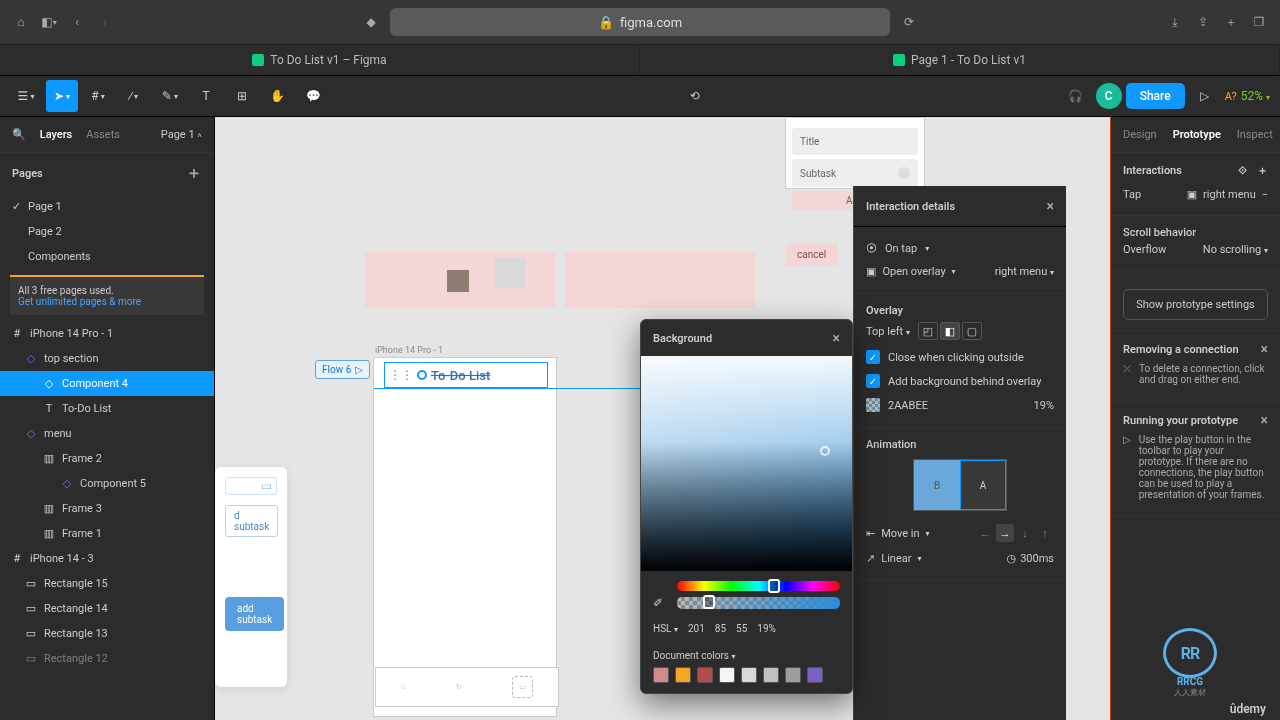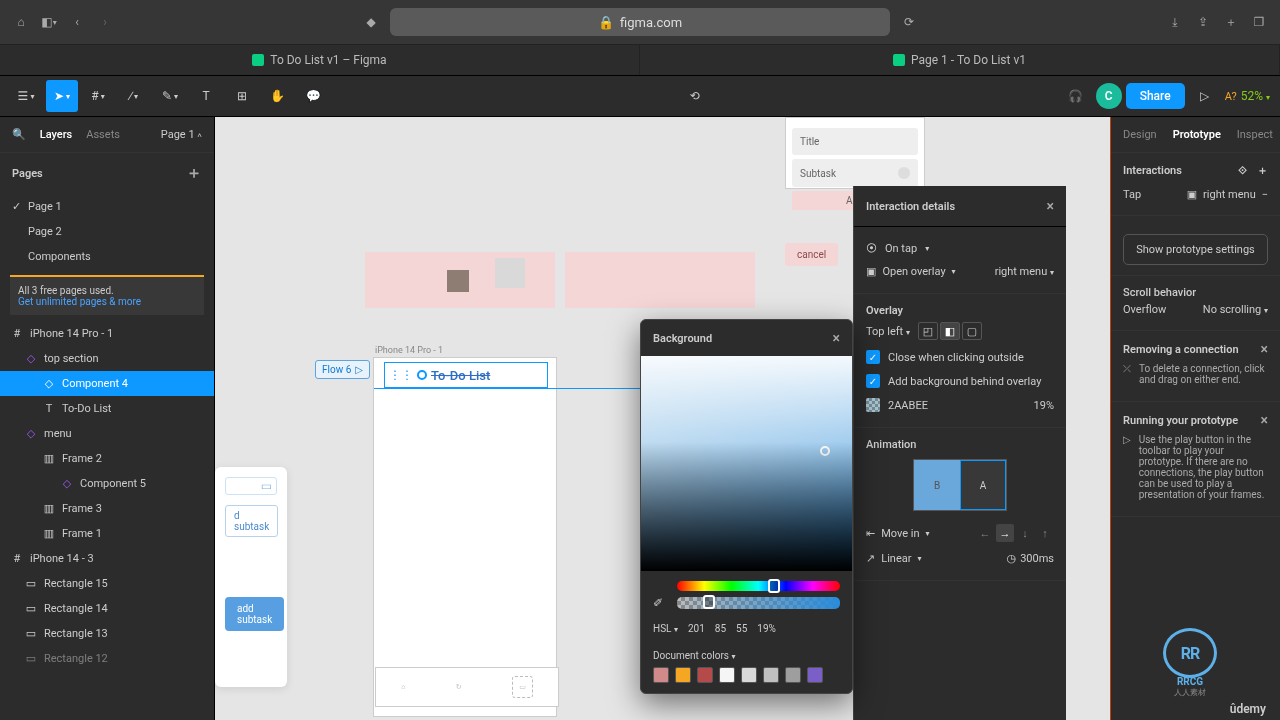--- a/index.html
+++ b/index.html
@@ -291,30 +291,30 @@
         <div class="rr-row" style="margin-top:6px">
           <span>Tap</span>
           <span style="display:flex;align-items:center;gap:6px">
               <span>▣</span>
               <span>right menu</span>
               <span>−</span>
             </span>
         </div>
       </div>
       <div class="rr-sec">
-        <div class="rr-btn">Show prototype settings</div>
-      </div>
-      <div class="rr-sec">
         <div class="rr-hdr" style="font-weight:500">
             <span>Scroll behavior</span>
           </div>
         <div class="rr-row">
             <span>Overflow</span>
             <span><span>No scrolling</span> <span style="font-size:8px">▾</span></span>
           </div>
+      </div>
+      <div class="rr-sec">
+        <div class="rr-btn">Show prototype settings</div>
       </div>
       <div class="rr-sec">
         <div class="rr-hdr">
             <span>Removing a connection</span>
             <span class="close-x">×</span>
           </div>
         <div class="rr-tip">
             <span>⤫</span>
             <span>To delete a connection, click and drag on either end.</span>
           </div>

